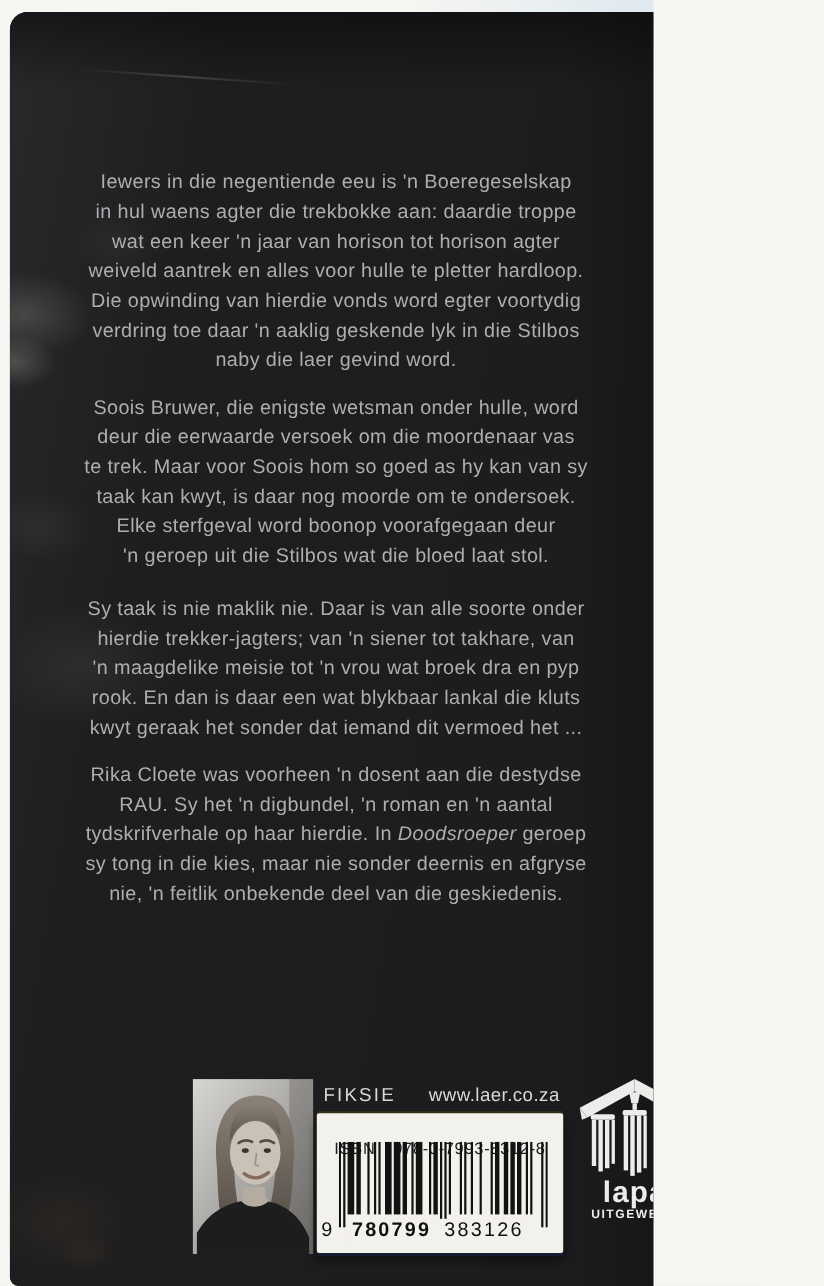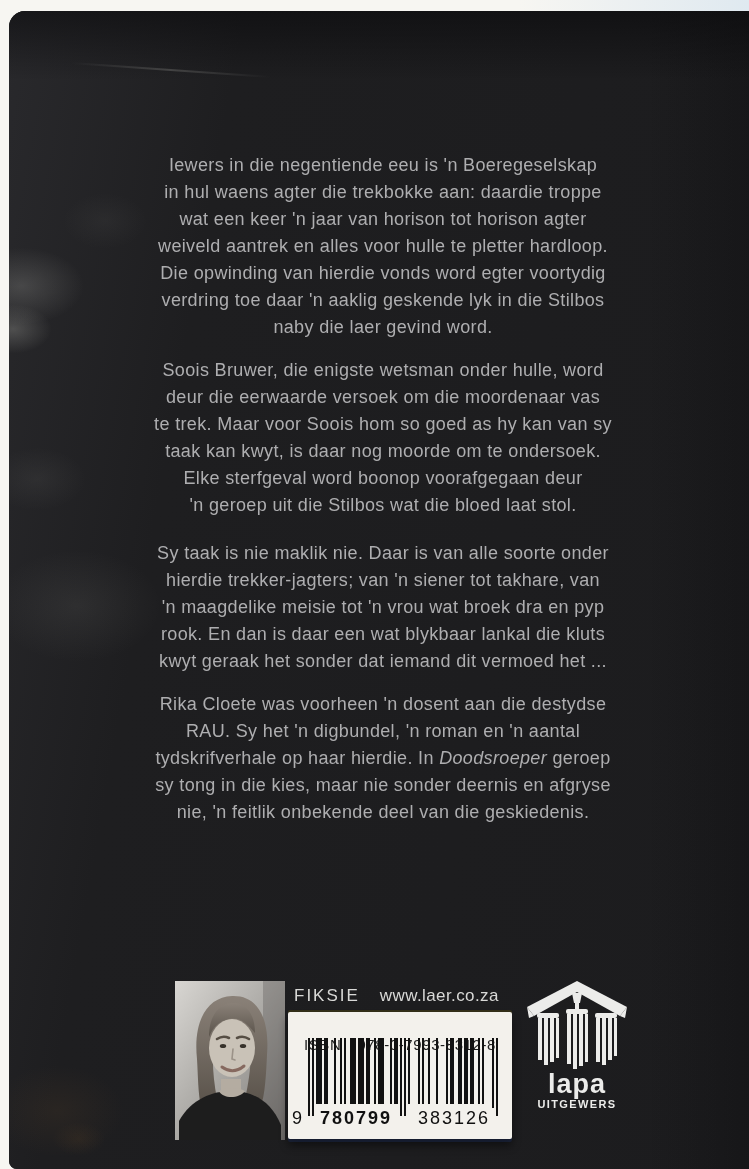--- a/index.html
+++ b/index.html
@@ -2,21 +2,21 @@
 <html style="--cover-bg: #1e1e20; --body-text: #aeaeb0; --footer-text: #d9d9d7; --sticker-bg: #f3f1ec; --barcode-ink: #121212; --logo-white: #ececea; --scan-margin: #f7f6f2;"><head>
 <meta charset="utf-8">
 <style>
   html, body {
     margin: 0; padding: 0;
     width: 749px; height: 1169px;
     overflow: hidden;
     font-family: "Liberation Sans", sans-serif;
     background: var(--scan-margin, #f7f6f2);
   }
-  .scan { position: relative; width: 749px; height: 1169px; }
+  .scan { position: relative; width: 594px; height: 1169px; }
 
   .margin-tint {
     position: absolute; top: 0; right: 0; width: 230px; height: 13px;
     background: linear-gradient(to right, rgba(227,235,241,0), #dfe9f0);
   }
 
   
   .cover {
     position: absolute; left: 9px; top: 11px; right: 0; bottom: 0;
     background: var(--cover-bg, #1e1e20);
@@ -62,21 +62,21 @@
   .footer { position: absolute; inset: 0; z-index: 3; }
 
   .photo {
     position: absolute; left: 166px; top: 970px; width: 110px; height: 159px;
     overflow: hidden;
   }
   .photo svg { display: block; }
 
   .fiksie-row {
     position: absolute; left: 285px; top: 973px; width: 228px; height: 24px;
-    display: flex; align-items: center; gap: 20px;
+    display: flex; align-items: center; gap: 30px;
     color: var(--footer-text, #d9d9d7); font-size: 17px; white-space: nowrap;
   }
   .fiksie-row .fiksie { letter-spacing: 2px; }
   .fiksie-row .site   { letter-spacing: 0.4px; }
 
   .sticker {
     position: absolute; left: 279px; top: 1001px; width: 224px; height: 127px;
     background: var(--sticker-bg, #f3f1ec);
     border-radius: 2px;
     box-shadow: 0 -2px 0 rgba(70,62,20,0.55), 0 3px 0 rgba(25,40,75,0.50), 0 7px 9px rgba(0,0,0,0.45);
@@ -92,21 +92,21 @@
   .bdigits {
     position: absolute; left: 0; top: 96px; width: 100%; height: 22px;
     font-size: 18px; color: #101010;
   }
   .bdigits span {
     position: absolute; top: 0; text-align: center;
     background: var(--sticker-bg, #f3f1ec); letter-spacing: 2px;
   }
   .bdigits .d9  { left: 2px;   width: 16px; }
   .bdigits .dg1 { left: 28px;  width: 80px; font-weight: bold; }
-  .bdigits .dg2 { left: 126px; width: 80px; }
+  .bdigits .dg2 { left: 112px; width: 80px; }
 
   .lapa {
     position: absolute; left: 514px; top: 968px; width: 108px;
     text-align: center; color: var(--logo-white, #ececea);
   }
   .lapa svg { display: block; margin: 0 auto; }
   .lapa-name { font-size: 27px; font-weight: bold; line-height: 1; margin-top: 2px; letter-spacing: 1px; }
   .lapa-sub  { font-size: 11px; font-weight: bold; letter-spacing: 1.4px; margin-top: 0; }
 </style>
 </head>

